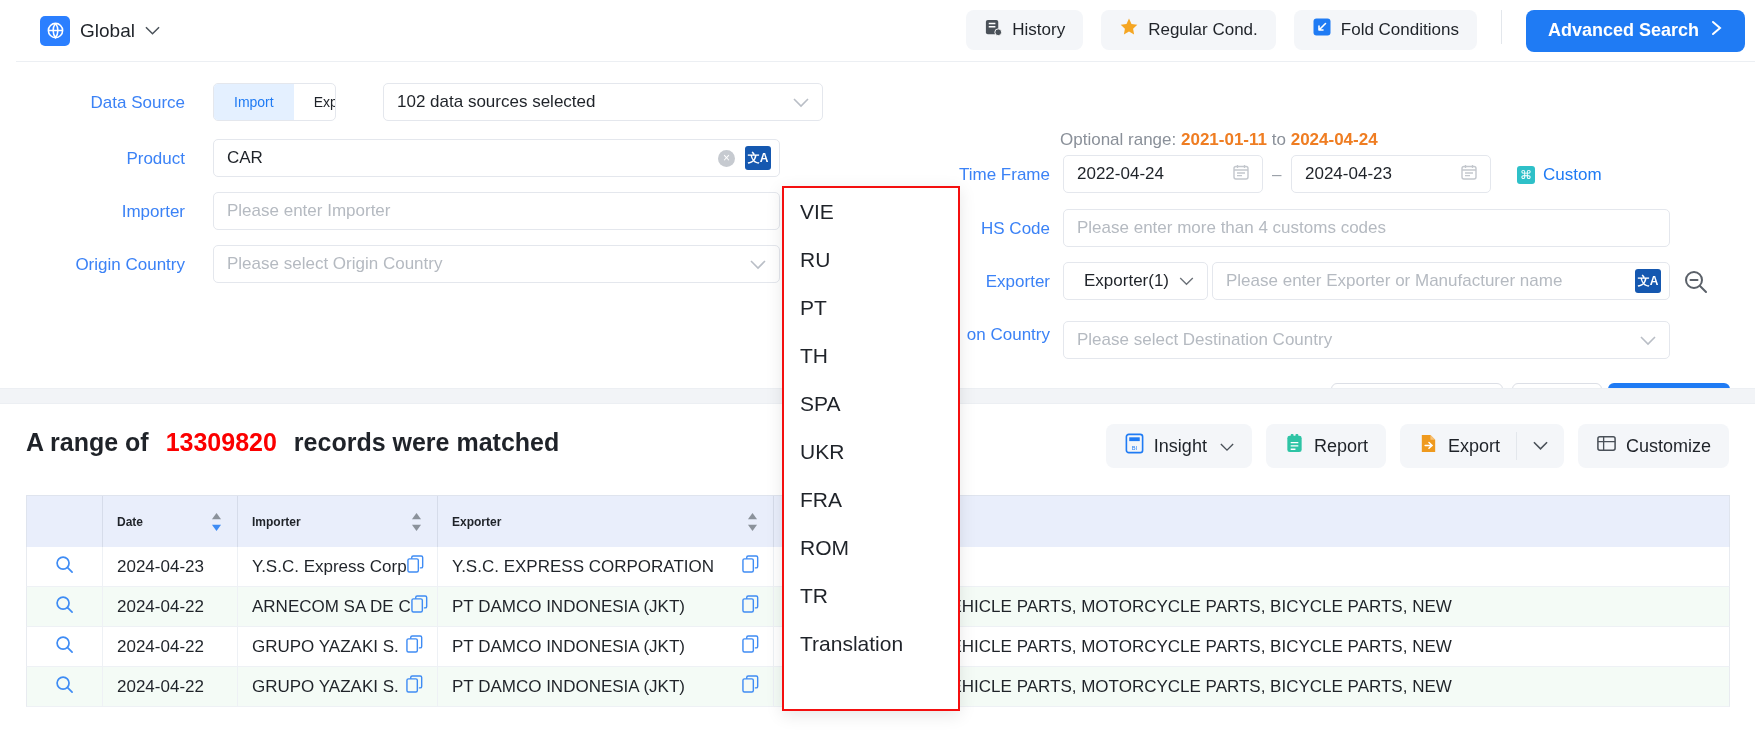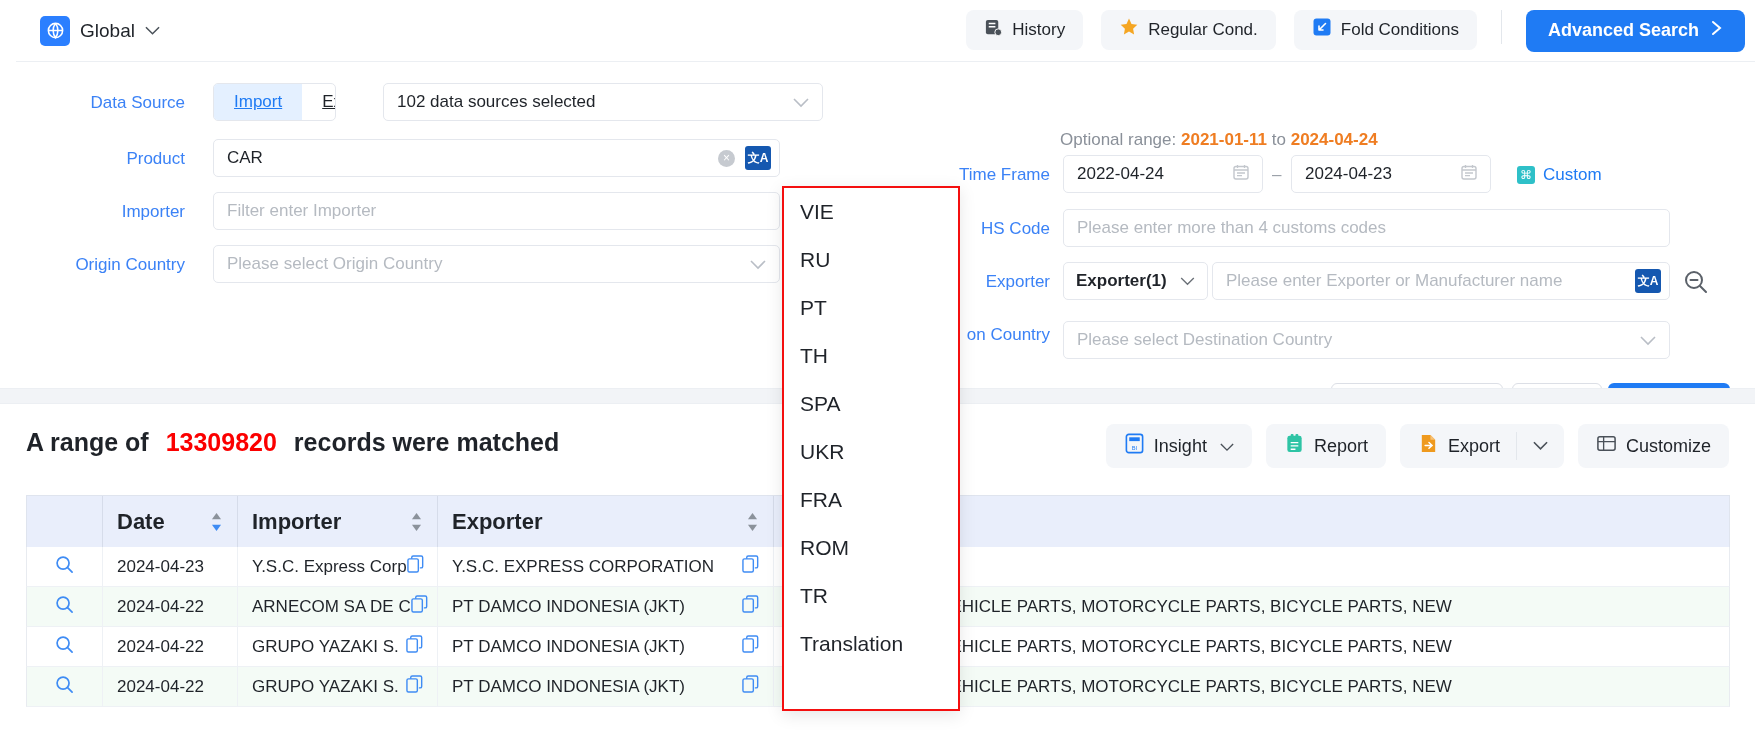--- a/index.html
+++ b/index.html
@@ -59,23 +59,22 @@
   }
   .ph { font-size:17px; color:#b5bac1; padding-left:13px; }
   .val { font-size:17px; color:#1f2329; padding-left:13px; }
   .chev { margin-left:auto; margin-right:13px; color:#b9bec6; font-size:15px; }
 
   .seg {
     position:absolute; height:38px; border:1px solid #e4e7ed; border-radius:5px;
     display:flex; overflow:hidden; background:#fff;
   }
   .seg div {
-    padding:0 20px; display:flex; align-items:center; font-size:17px; cursor:pointer;
+    padding:0 20px; display:flex; align-items:center; font-size:14px; cursor:pointer;
     color:#1f2329;
-    text-decoration:underline;
   }
   .seg .on { background:#e4f0ff; color:#1f7bf4; }
   .seg .sepline { padding:0; width:1px; background:#e4e7ed; }
 
   .clear-x {
     width:17px; height:17px; border-radius:50%; background:#c6cad0; color:#fff;
     display:flex; align-items:center; justify-content:center; font-size:12px;
     cursor:pointer; margin-left:auto;
   }
   .trans-ico {
@@ -153,21 +152,21 @@
   .split .sep { width:1px; height:28px; background:#e3e7ec; }
   .split .r { padding:0 16px; display:flex; align-items:center; cursor:pointer; color:#4a5159; }
 
   
   .tbl { position:absolute; left:26px; top:495px; width:1704px; }
   .thead {
     display:flex; height:52px; background:#e9eefb; border:1px solid #dfe4ee;
     border-bottom:none; align-items:center;
   }
   .th { display:flex; align-items:center; height:52px; border-right:1px solid #d6dcea;
-        font-size:22px; font-weight:bold; color:#1f2329; padding:0 14px; }
+        font-size:12px; font-weight:bold; color:#1f2329; padding:0 14px; }
   .th.last { border-right:none; }
   .th .sorter { margin-left:auto; display:flex; flex-direction:column; gap:2px; }
 
   .trow { display:flex; height:40px; align-items:center; border-left:1px solid #e8ebf0;
           border-right:1px solid #e8ebf0; border-bottom:1px solid #eef1f5; }
   .trow.alt { background:#f4fbf6; }
   .td { display:flex; align-items:center; height:40px; font-size:17px; color:#1f2329;
         padding:0 14px; border-right:1px solid #eef1f5; overflow:hidden; white-space:nowrap; }
   .td.last { border-right:none; }
   .td .copy { margin-left:auto; cursor:pointer; }
@@ -275,21 +274,21 @@
     </div>
     <span class="mag-ico" style="left:826px; top:157px;">
       <svg width="26" height="26" viewBox="0 0 26 26">
           <circle cx="11" cy="11" r="8" stroke="#5b6169" stroke-width="2" fill="none"></circle>
           <path d="M7.5 11h7M17 17l6 6" stroke="#5b6169" stroke-width="2" stroke-linecap="round"></path>
         </svg>
     </span>
 
     <div class="lbl" style="left:10px; top:140px; width:175px;">Importer</div>
     <div class="field" style="left:213px; top:130px; width:567px;">
-      <span class="ph">Filter enter Importer</span>
+      <span class="ph">Please enter Importer</span>
     </div>
 
     <div class="lbl" style="left:10px; top:193px; width:175px;">Origin Country</div>
     <div class="field" style="left:213px; top:183px; width:567px;">
       <span class="ph">Please select Origin Country</span>
       <span class="chev">
         <svg width="16" height="10" viewBox="0 0 16 10">
             <path d="M1 1l7 7 7-7" stroke="#b9bec6" stroke-width="1.6" fill="none"></path>
           </svg>
       </span>
@@ -326,21 +325,21 @@
       <span class="custom-ico">⌘</span>
       <span>Custom</span>
     </div>
 
     <div class="lbl" style="left:890px; top:157px; width:160px;">HS Code</div>
     <div class="field" style="left:1063px; top:147px; width:607px;">
       <span class="ph">Please enter more than 4 customs codes</span>
     </div>
 
     <div class="lbl" style="left:890px; top:210px; width:160px;">Exporter</div>
-    <div class="field" style="left:1063px; top:200px; width:145px; padding:0;font-weight:bold;">
+    <div class="field" style="left:1063px; top:200px; width:145px; padding:8px;">
       <span class="subsel" style="border-right:none; width:100%;">
         <span>Exporter(1)</span>
         <span style="margin-left:auto;">
           <svg width="15" height="9" viewBox="0 0 16 10">
               <path d="M1 1l7 7 7-7" stroke="#6b7178" stroke-width="1.5" fill="none"></path>
             </svg>
         </span>
       </span>
     </div>
     <div class="field" style="left:1212px; top:200px; width:458px;">

